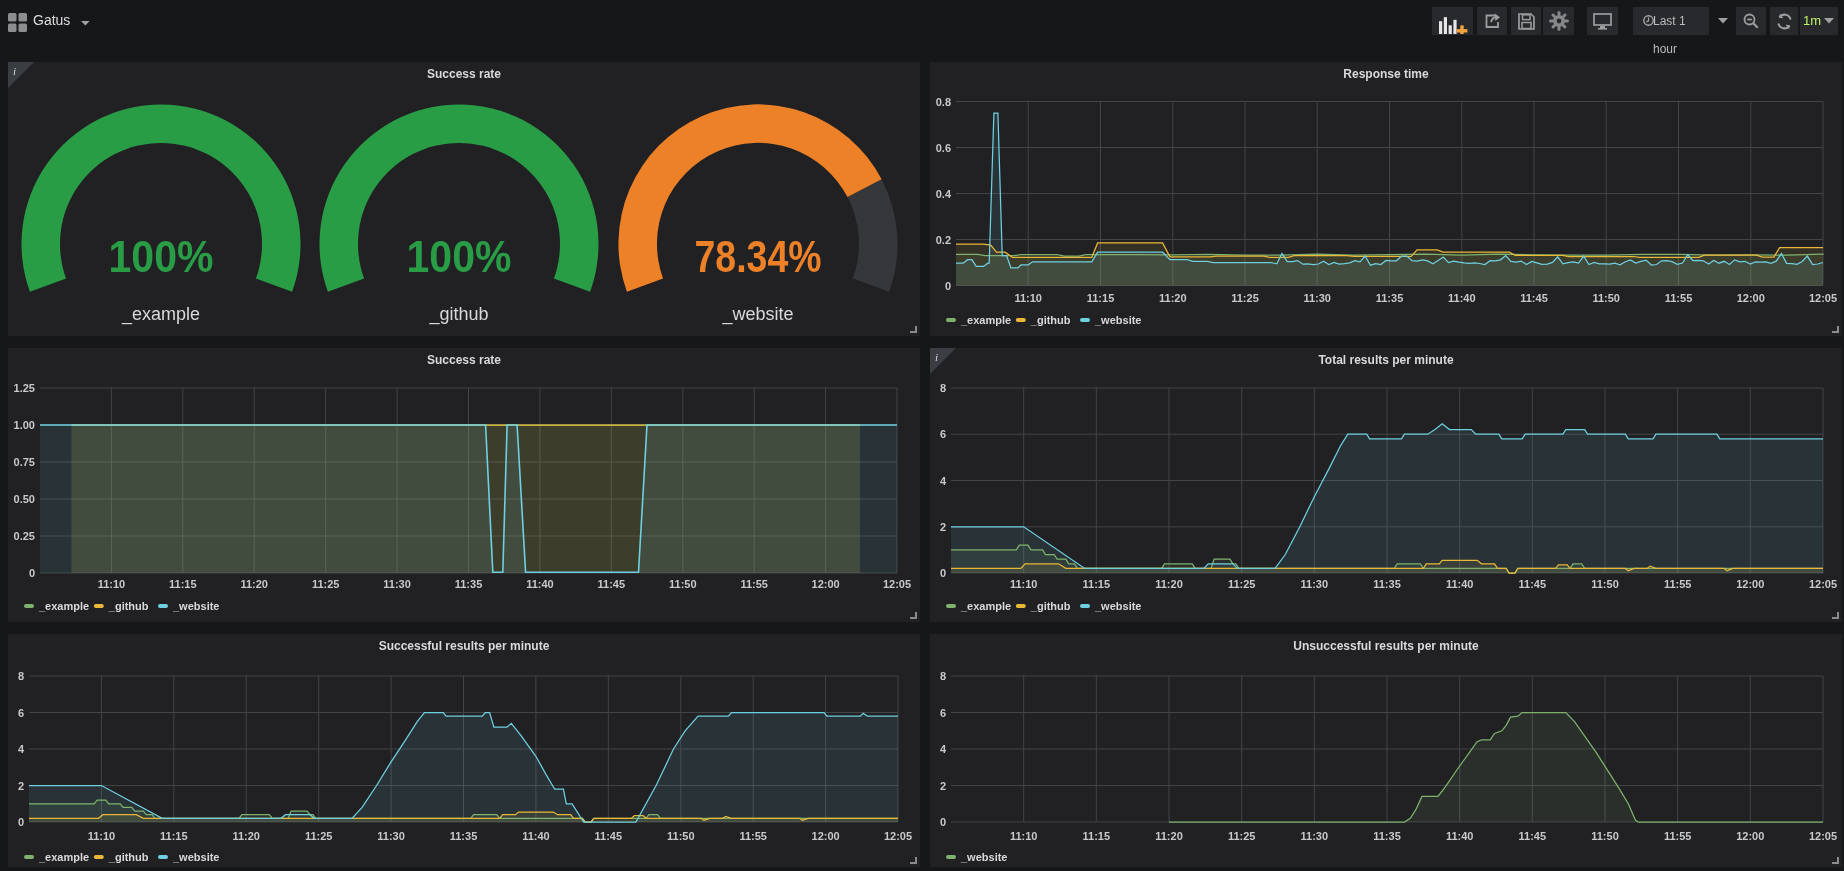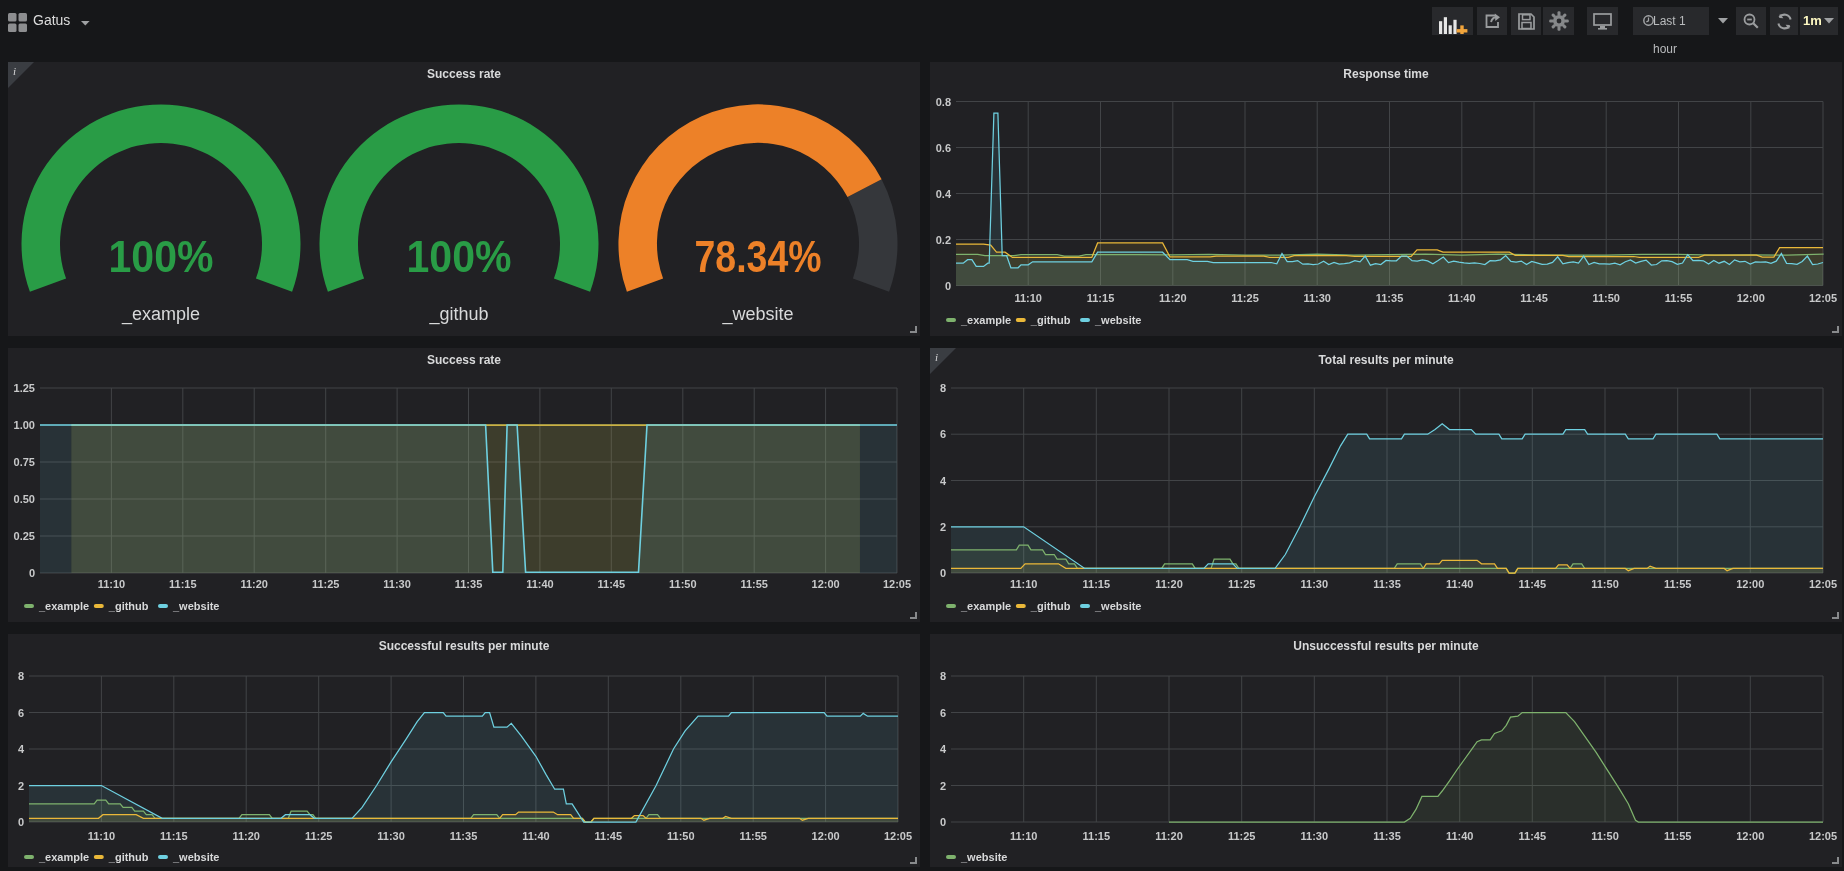--- a/index.html
+++ b/index.html
@@ -92,21 +92,21 @@
     </svg>
   </div>
   <div class="navbtn" style="left:1770px;width:68px">
     <svg width="17" height="17" style="position:absolute;left:6px;top:6px">
       <path d="M14.6,6.6 A6.3,6.3 0 0 0 3.4,4.2" fill="none" stroke="#9b9d9f" stroke-width="2.1"></path>
       <path d="M3.9,0.7 L3.2,4.9 L7.4,5.2" fill="#9b9d9f"></path>
       <path d="M2.4,10.4 A6.3,6.3 0 0 0 13.6,12.8" fill="none" stroke="#9b9d9f" stroke-width="2.1"></path>
       <path d="M13.1,16.3 L13.8,12.1 L9.6,11.8" fill="#9b9d9f"></path>
     </svg>
     <div style="position:absolute;left:28px;top:0;width:2px;height:28px;background:#17181a"></div>
-    <span style="position:absolute;left:33px;top:0;height:28px;line-height:28px;font-size:13px;font-weight:bold;color:#fef9c3">1m</span>
+    <span style="position:absolute;left:33px;top:0;height:28px;line-height:28px;font-size:13px;font-weight:normal;color:#bef264">1m</span>
     <svg width="10" height="6" style="position:absolute;left:54px;top:11px">
       <path d="M0,0 L5,5.5 L10,0 Z" fill="#9fa1a3"></path>
     </svg>
   </div>
 </div>
 <div class="panel" style="left:930px;top:62px;width:912px;height:274px"><svg width="912" height="274">
       <line x1="26" y1="39.5" x2="893" y2="39.5" stroke="#424447" stroke-width="1"></line>
       <line x1="26" y1="85.5" x2="893" y2="85.5" stroke="#424447" stroke-width="1"></line>
       <line x1="26" y1="131.5" x2="893" y2="131.5" stroke="#424447" stroke-width="1"></line>
       <line x1="26" y1="177.5" x2="893" y2="177.5" stroke="#424447" stroke-width="1"></line>

